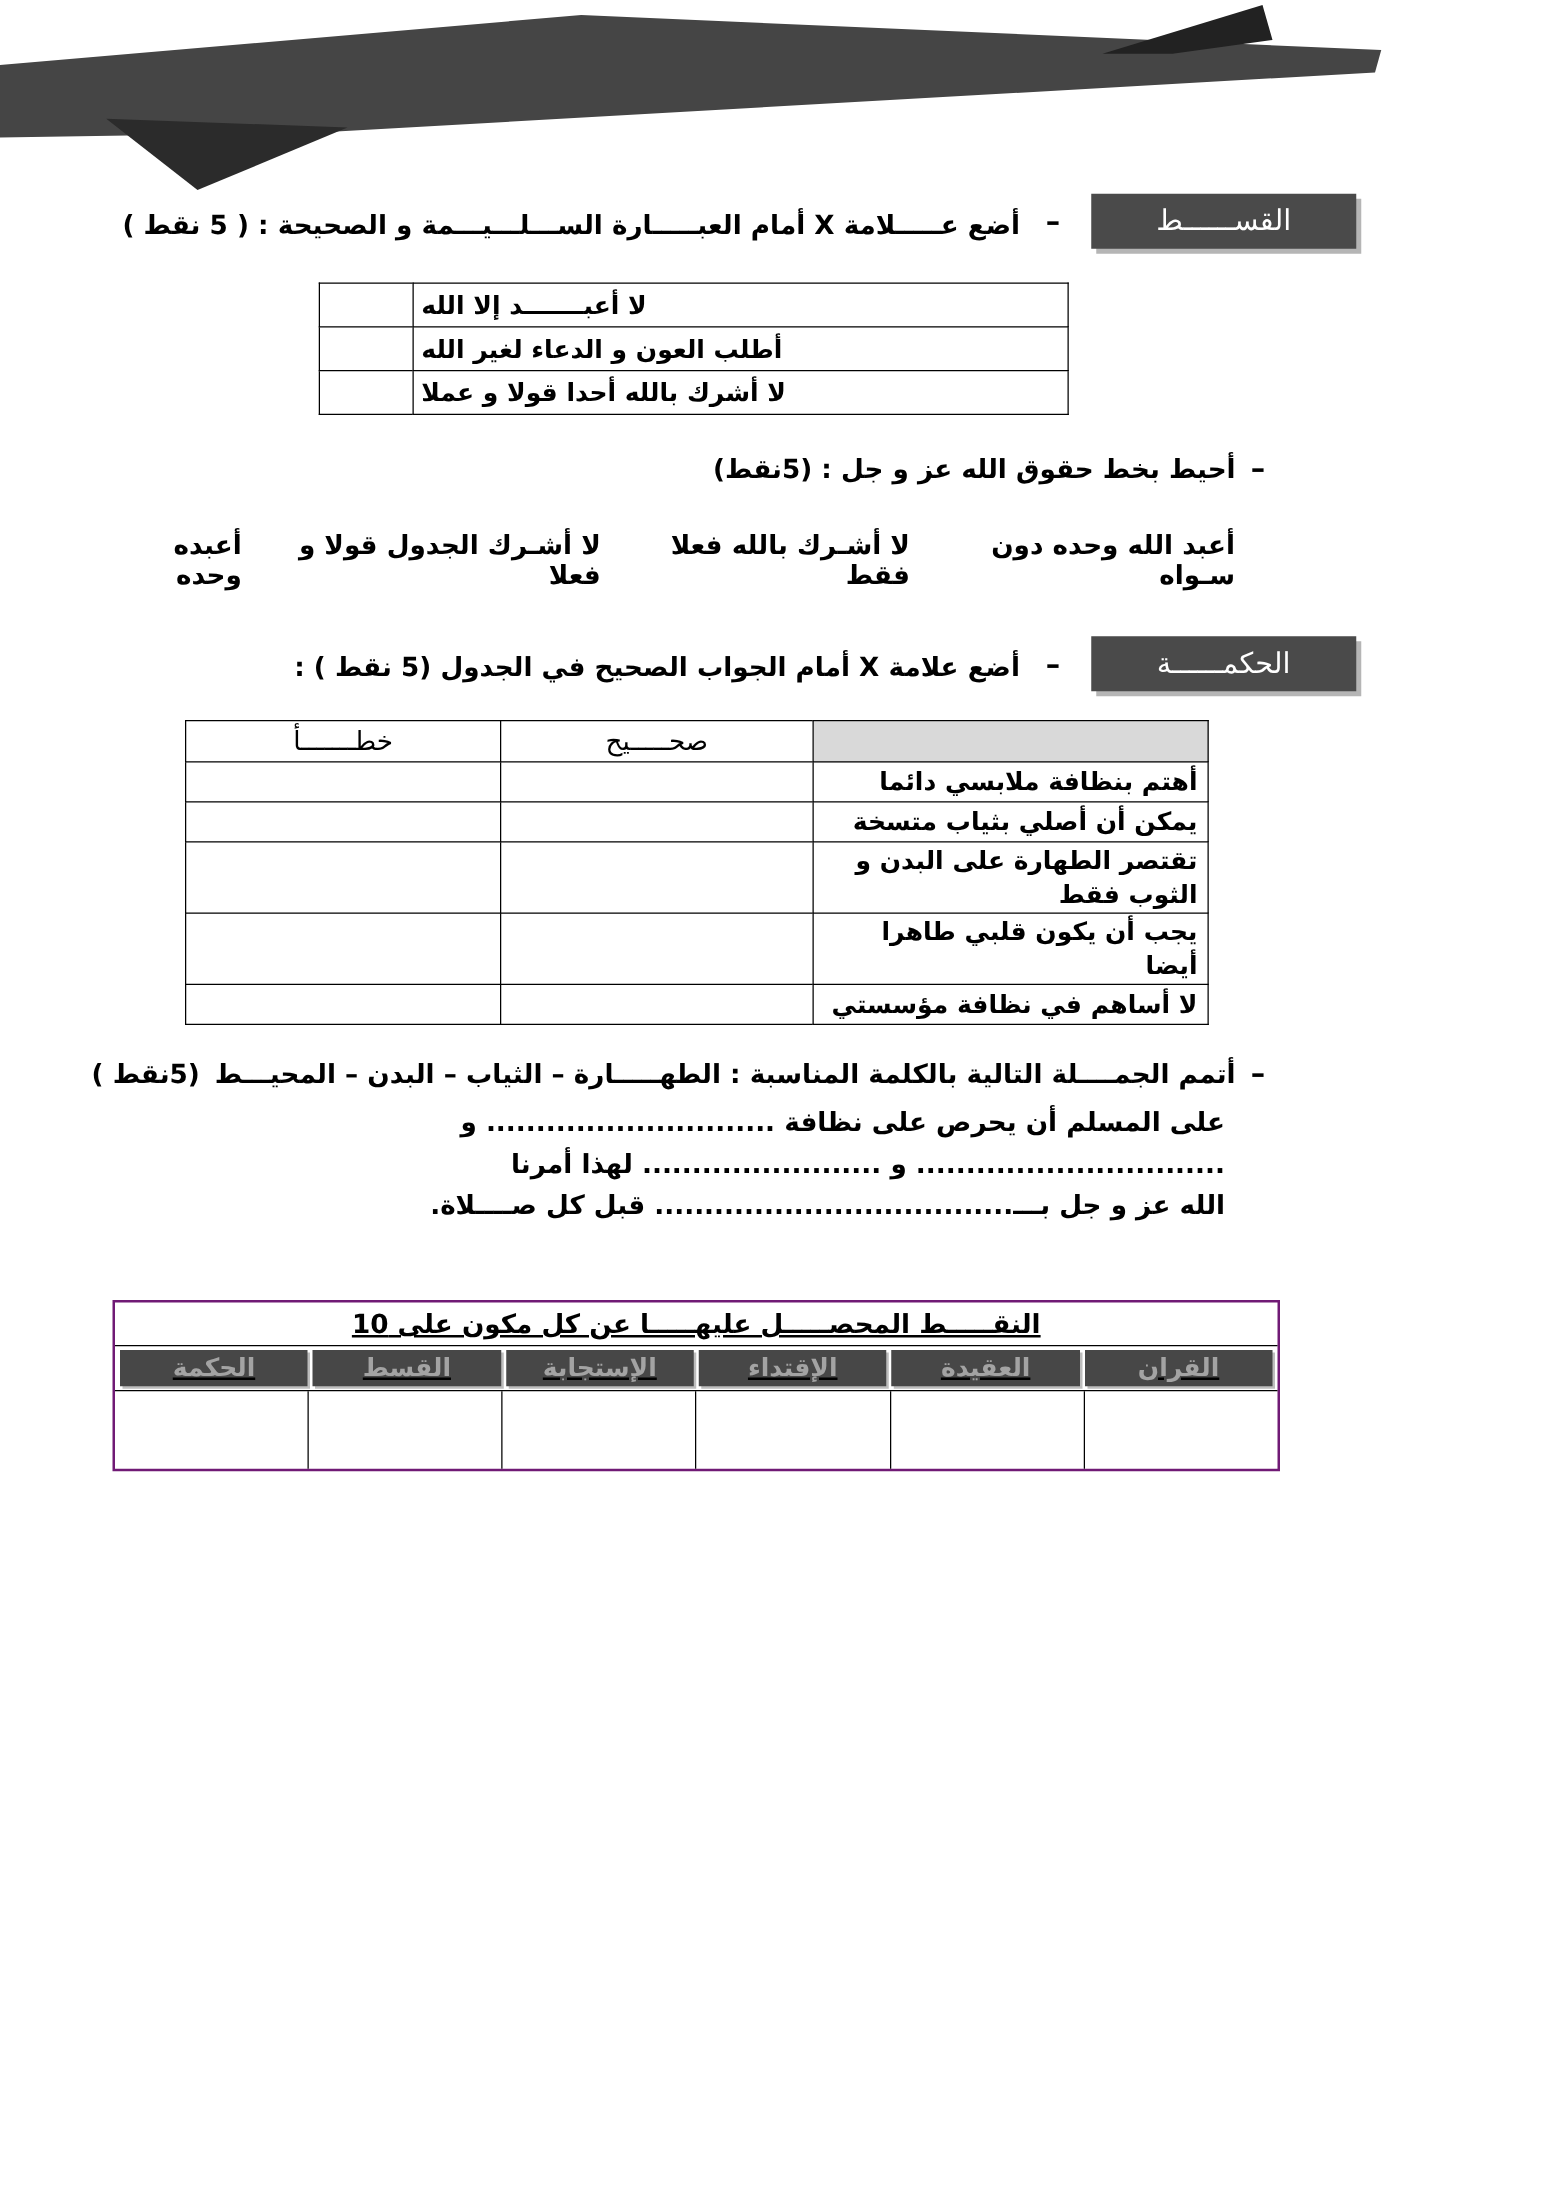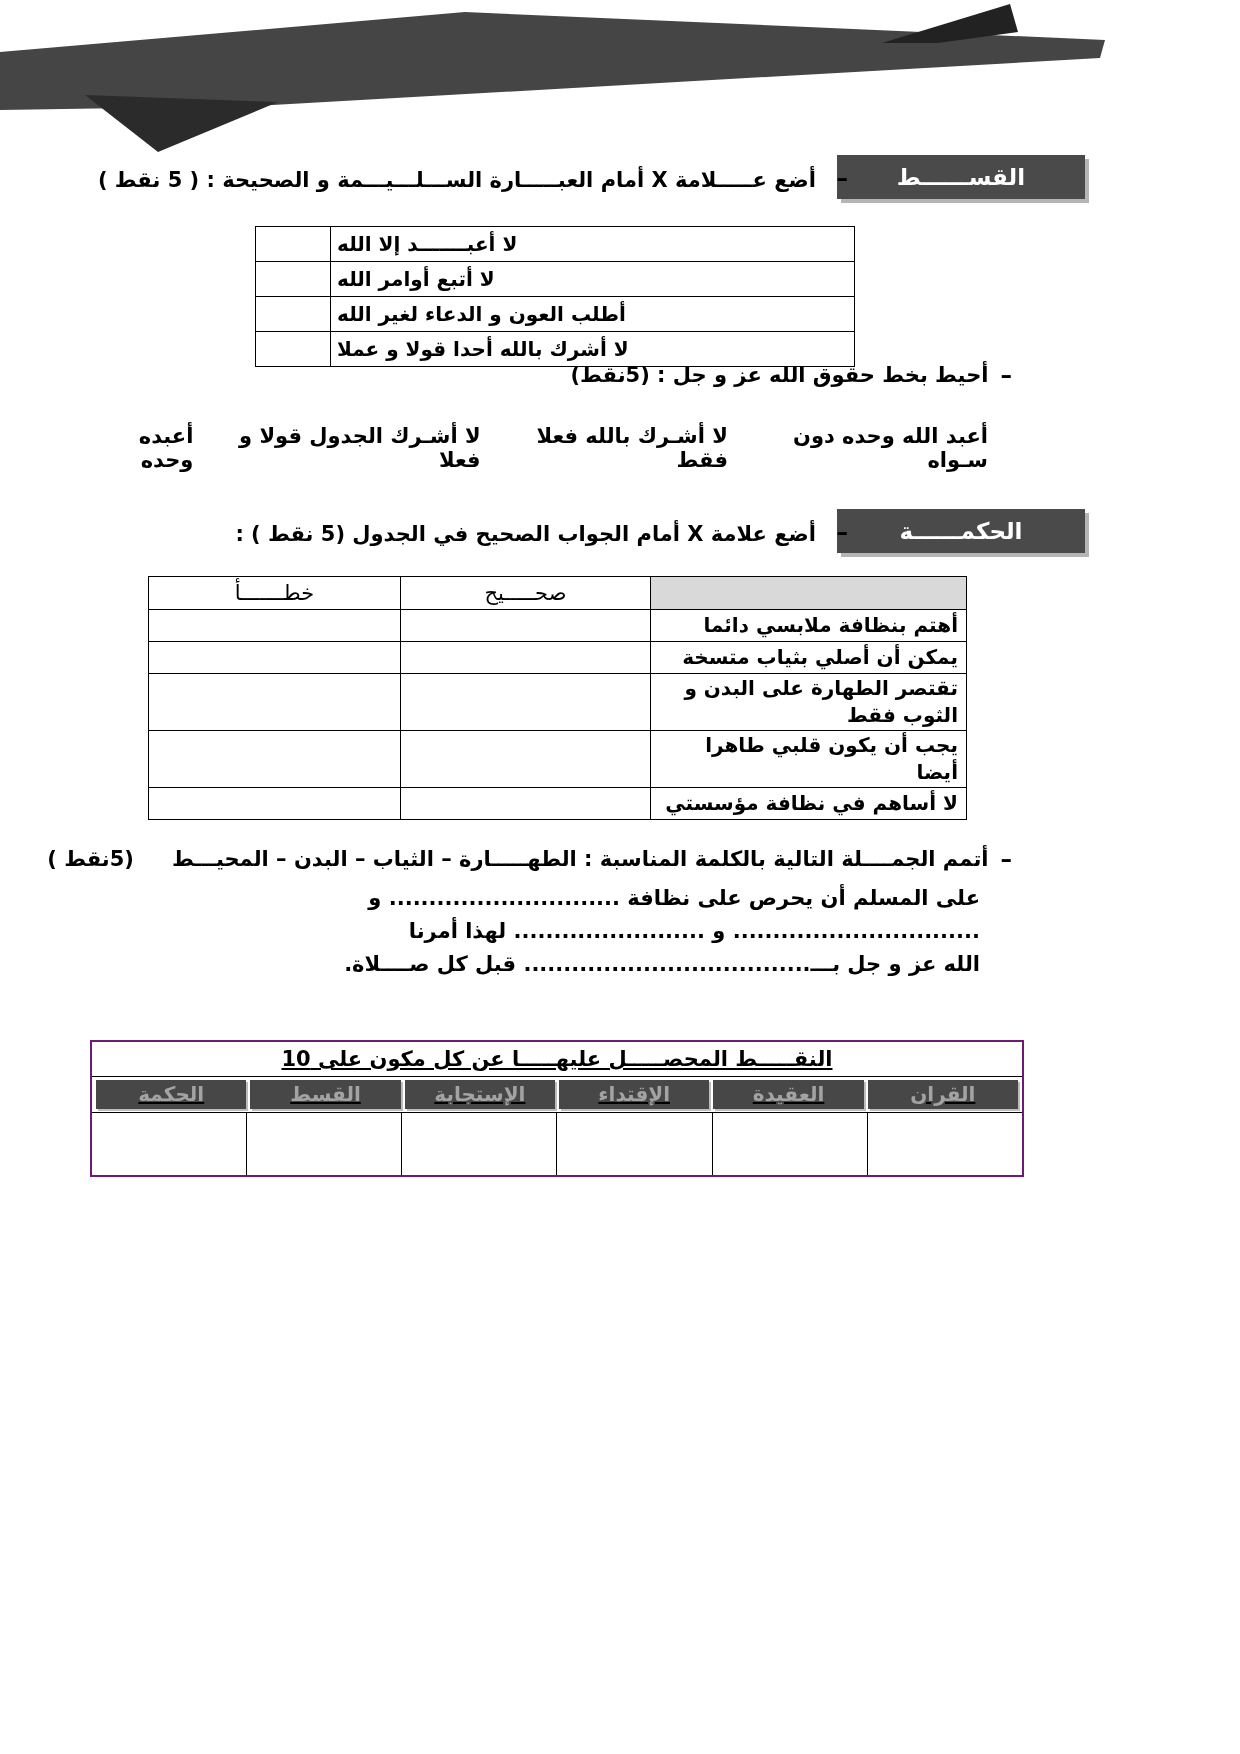--- a/index.html
+++ b/index.html
@@ -5,22 +5,22 @@
   html,body{margin:0;padding:0;background:#ffffff;}
   .page{position:relative;width:1240px;height:1754px;background:#ffffff;
         font-family:"DejaVu Sans",sans-serif;color:#000;overflow:hidden;}
   .abs{position:absolute;}
   .rtl{direction:rtl;}
 
   
   .banner{position:absolute;top:0;left:0;width:1240px;height:165px;}
 
   
-  .hdr-box{width:248px;height:44px;background:#4a4a4a;color:#fff;
-           font-weight:bold;font-size:23px;line-height:44px;text-align:center;
+  .hdr-box{width:212px;height:44px;background:#4a4a4a;color:#fff;
+           font-weight:normal;font-size:23px;line-height:44px;text-align:center;
            box-shadow:4px 4px 0 #b5b5b5;}
 
   .dash{font-size:23px;font-weight:bold;line-height:30px;}
   .instr{font-size:21px;font-weight:bold;white-space:nowrap;line-height:30px;}
 
   table{border-collapse:collapse;}
 
   
   .t1{width:600px;direction:rtl;}
   .t1 td{border:1.6px solid #000;height:32px;}
@@ -68,24 +68,20 @@
   <div class="abs hdr-box" style="top:155px;right:155px;">القســــــط</div>
 
   <div class="abs dash" style="top:163px;right:392px;">–</div>
 
   <div class="abs instr rtl" style="top:165px;right:424px;">أضع عـــــلامة X أمام العبـــــارة الســـلـــيـــمة و الصحيحة : ( 5 نقط )</div>
 
   <table class="t1 abs" style="top:226px;left:255px;">
     <tbody>
         <tr>
       <td class="stmt">لا أعبـــــــد إلا الله</td>
-      <td class="chk"></td>
-    </tr>
-    <tr>
-      <td class="stmt">لا أتبع أوامر الله</td>
       <td class="chk"></td>
     </tr>
     <tr>
       <td class="stmt">أطلب العون و الدعاء لغير الله</td>
       <td class="chk"></td>
     </tr>
     <tr>
       <td class="stmt">لا أشرك بالله أحدا قولا و عملا</td>
       <td class="chk"></td>
     </tr>
@@ -146,21 +142,21 @@
       <td class="stmt">لا أساهم في نظافة مؤسستي</td>
       <td></td>
       <td></td>
     </tr>
   </tbody>
     </table>
 
   <div class="abs flexrow" style="top:844px;right:228px;">
     <span class="dash">–</span>
     <span class="instr rtl">أتمم الجمــــلة التالية بالكلمة المناسبة :  الطهـــــارة – الثياب – البدن – المحيـــط</span>
-    <span class="instr rtl" style="margin-right:26px;">(5نقط )</span>
+    <span class="instr rtl" style="">(5نقط )</span>
   </div>
 
   <div class="abs rtl" style="top:882px;right:260px;width:800px;">
     <div class="fill-line">على المسلم أن يحرص على نظافة ............................. و ............................... و ........................ لهذا أمرنا</div>
     <div class="fill-line">الله عز و جل بـــ.................................... قبل كل صــــلاة.</div>
   </div>
 
   <div class="abs score-table" style="top:1040px;left:90px;">
     <div class="score-title">النقـــــط المحصـــــل عليهـــــا عن كل مكون  على 10</div>
     <div class="score-head">

